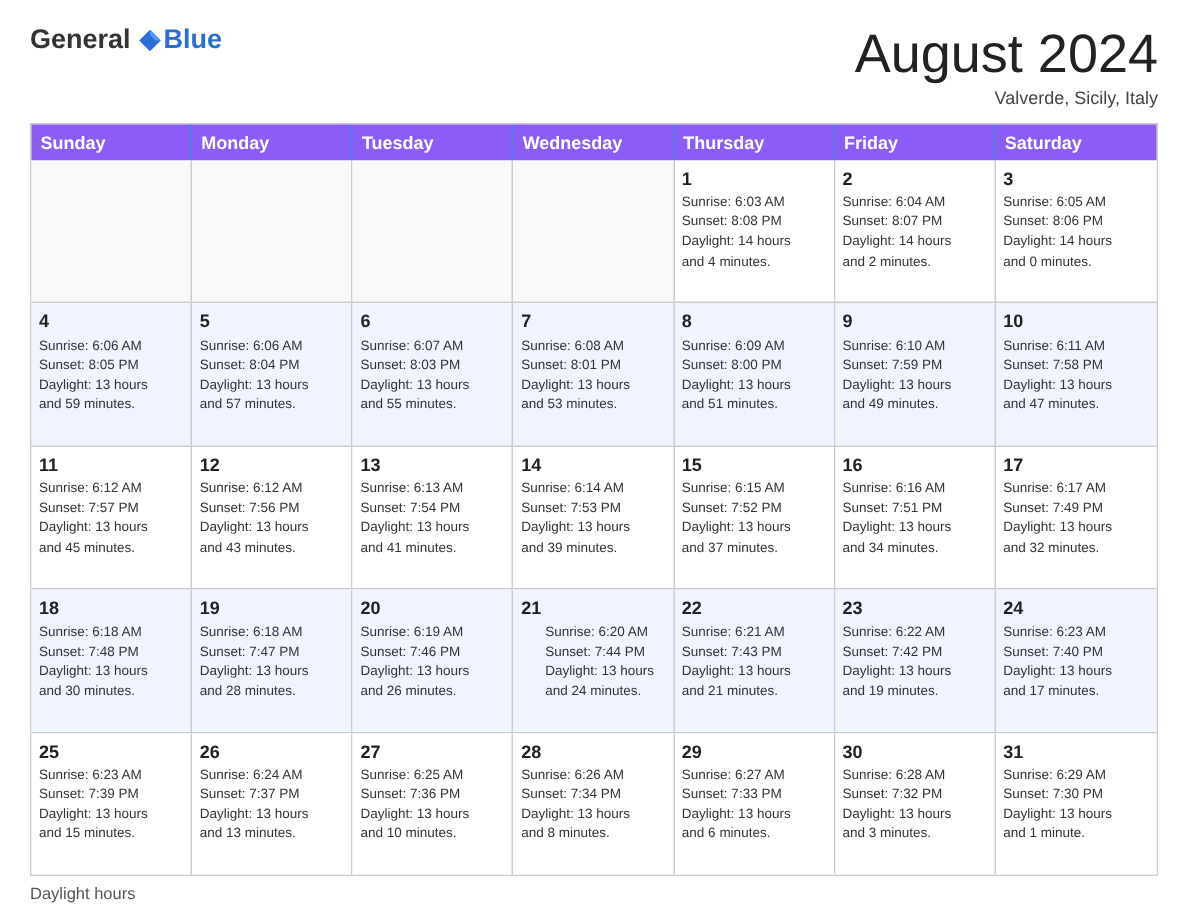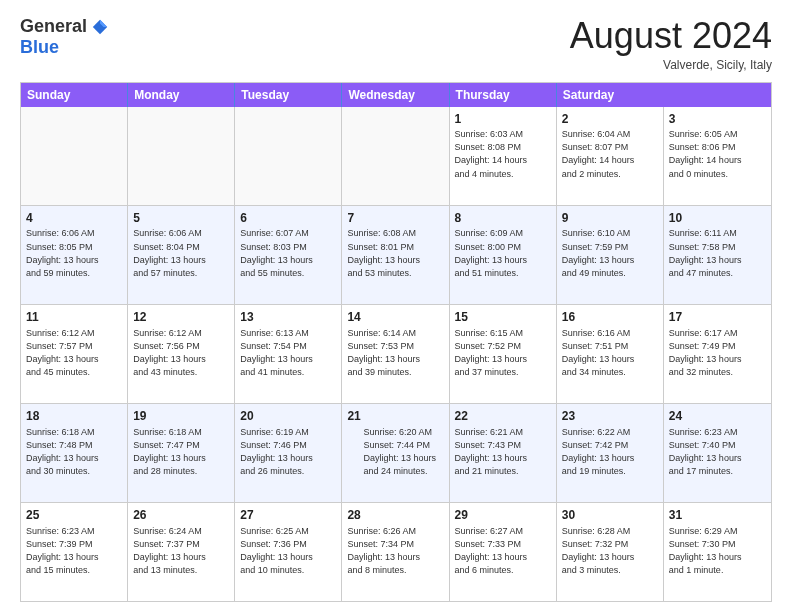--- a/index.html
+++ b/index.html
@@ -18,21 +18,20 @@
       flex-direction: column;
     }
     .header {
       display: flex;
       justify-content: space-between;
       align-items: flex-start;
       margin-bottom: 10px;
     }
     .logo {
       display: flex;
-      flex-direction: column;
       align-items: flex-start;
     }
     .logo-text {
       display: flex;
       align-items: center;
       gap: 2px;
     }
     .logo-general {
       font-size: 18px;
       font-weight: bold;
@@ -156,20 +155,21 @@
     </div>
   </div>
 
   <div class="calendar">
     <div class="cal-header">
     <div class="cal-header-cell">Sunday</div>
         <div class="cal-header-cell">Monday</div>
         <div class="cal-header-cell">Tuesday</div>
         <div class="cal-header-cell">Wednesday</div>
         <div class="cal-header-cell">Thursday</div>
+        <div class="cal-header-cell">Friday</div>
         <div class="cal-header-cell">Saturday</div>
       </div>
     <div class="cal-body">
     <div class="cal-row">
           <div class="cal-cell empty"></div>
           <div class="cal-cell empty"></div>
           <div class="cal-cell empty"></div>
           <div class="cal-cell empty"></div>
           <div class="cal-cell">
             <span class="day-number">1</span>
@@ -393,13 +393,16 @@
             <span class="day-number">31</span>
             <div class="cell-info" style="white-space: pre-line;">Sunrise: 6:29 AM
 Sunset: 7:30 PM
 Daylight: 13 hours
 and 1 minute.</div>
           </div>
         </div>
       </div>
   </div>
 
+  <div class="footer-note">
+    <span>Daylight hours</span>
+  </div>
 </div>
 
 </body></html>

